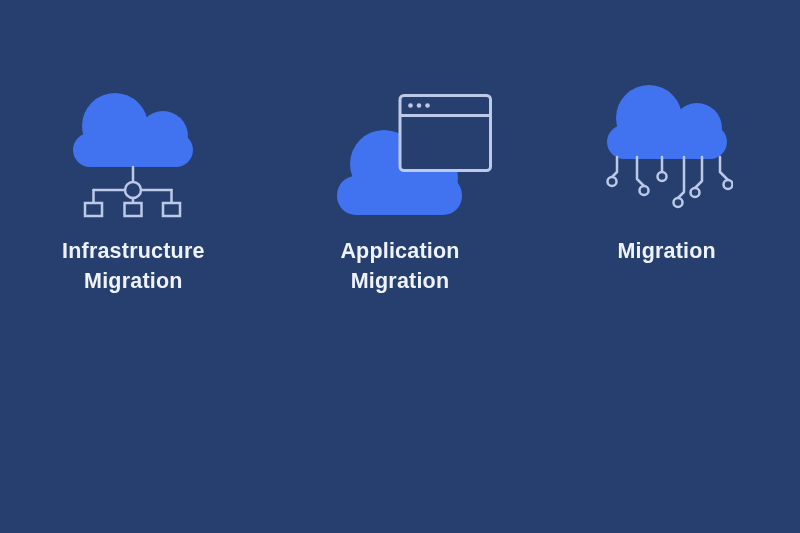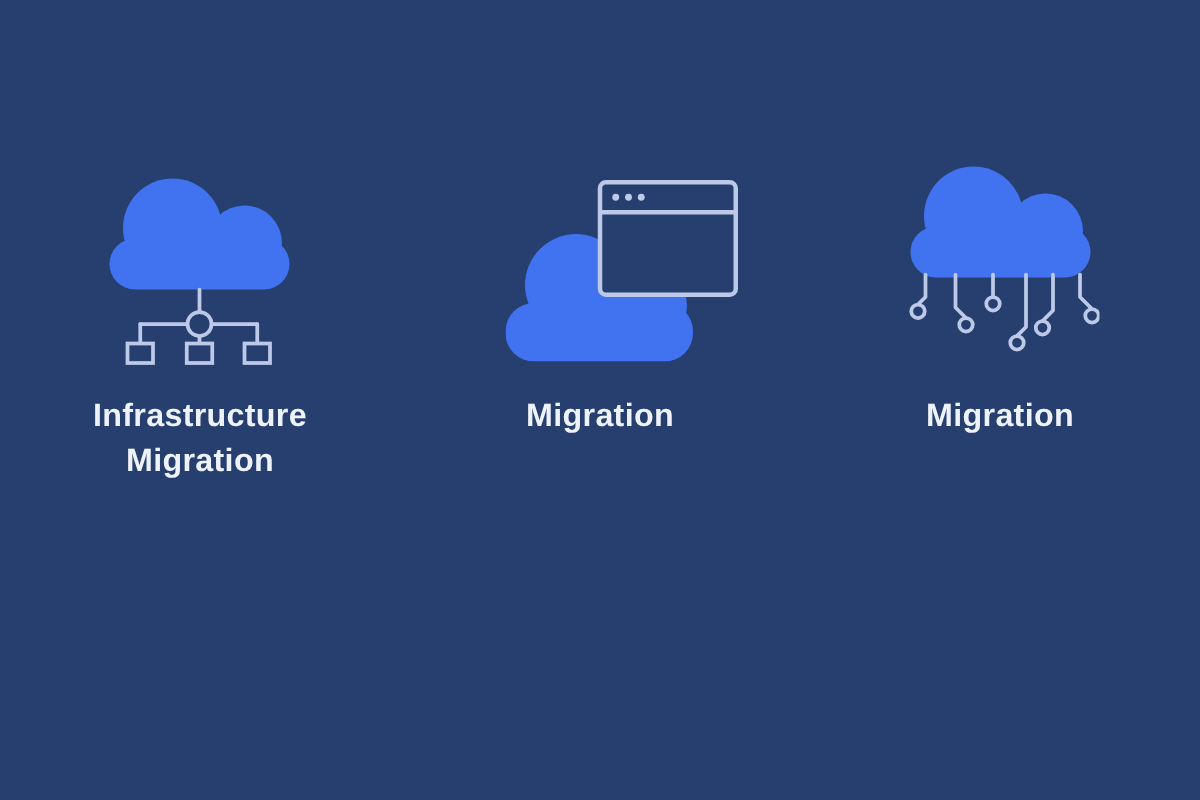--- a/index.html
+++ b/index.html
@@ -15,21 +15,21 @@
   }
   .canvas{
     position:relative;
     width:800px;
     height:533px;
     background:var(--background);
     overflow:hidden;
   }
   .columns{
     display:flex;
-    padding-top:104px;
+    padding-top:78px;
   }
   .column{
     flex:1;
     display:flex;
     flex-direction:column;
     align-items:center;
   }
   .icon-box{
     height:152px;
     display:flex;
@@ -113,20 +113,21 @@
           <g>
             <rect class="win" x="63" y="1.5" width="90.5" height="75" rx="4"></rect>
             <path class="win-line" d="M63,21.5 H153.5"></path>
             <circle class="dot" cx="73.5" cy="11.5" r="2.3"></circle>
             <circle class="dot" cx="82" cy="11.5" r="2.3"></circle>
             <circle class="dot" cx="90.5" cy="11.5" r="2.3"></circle>
           </g>
         </svg>
       </div>
       <div class="label">
+        <span>Application</span>
         <span>Migration</span>
       </div>
     </div>
 
     <div class="column">
       <div class="icon-box">
         <svg width="132" height="142" viewBox="0 0 132 142">
           <g transform="translate(3,0)">
             <circle class="cloud-fill" cx="45" cy="35" r="33"></circle>
             <circle class="cloud-fill" cx="93" cy="45" r="25"></circle>

